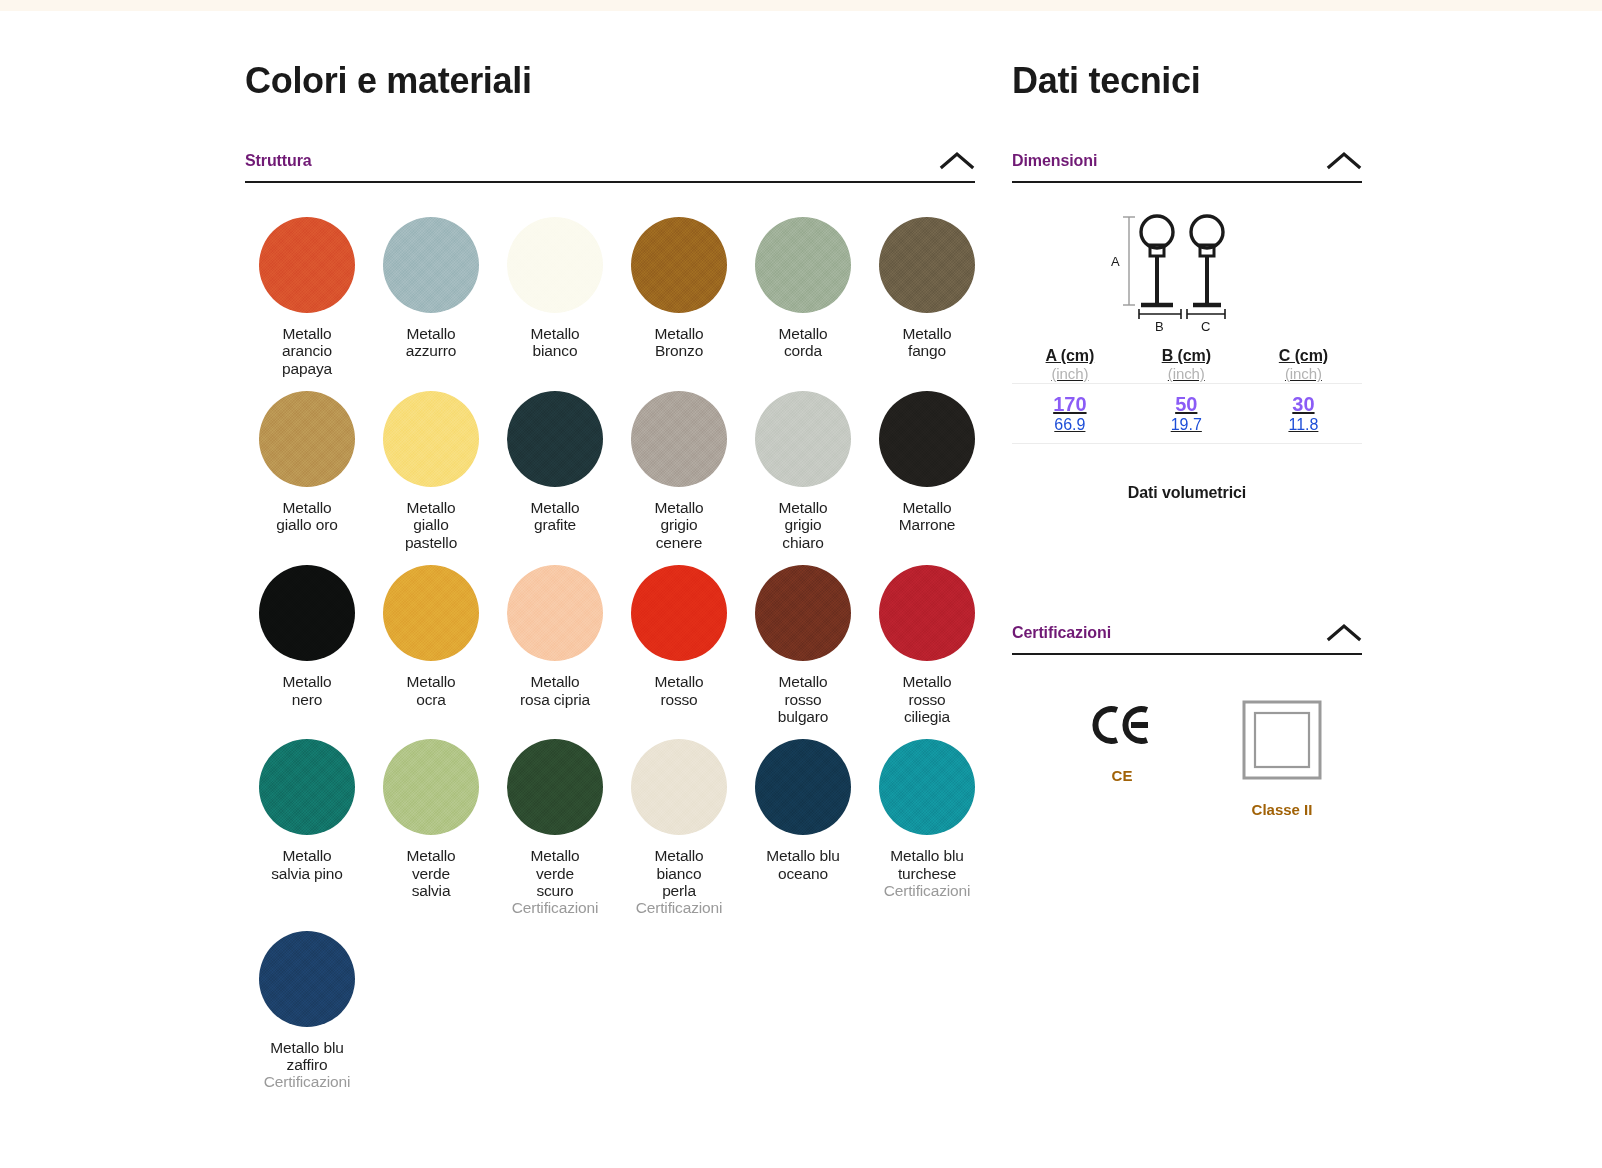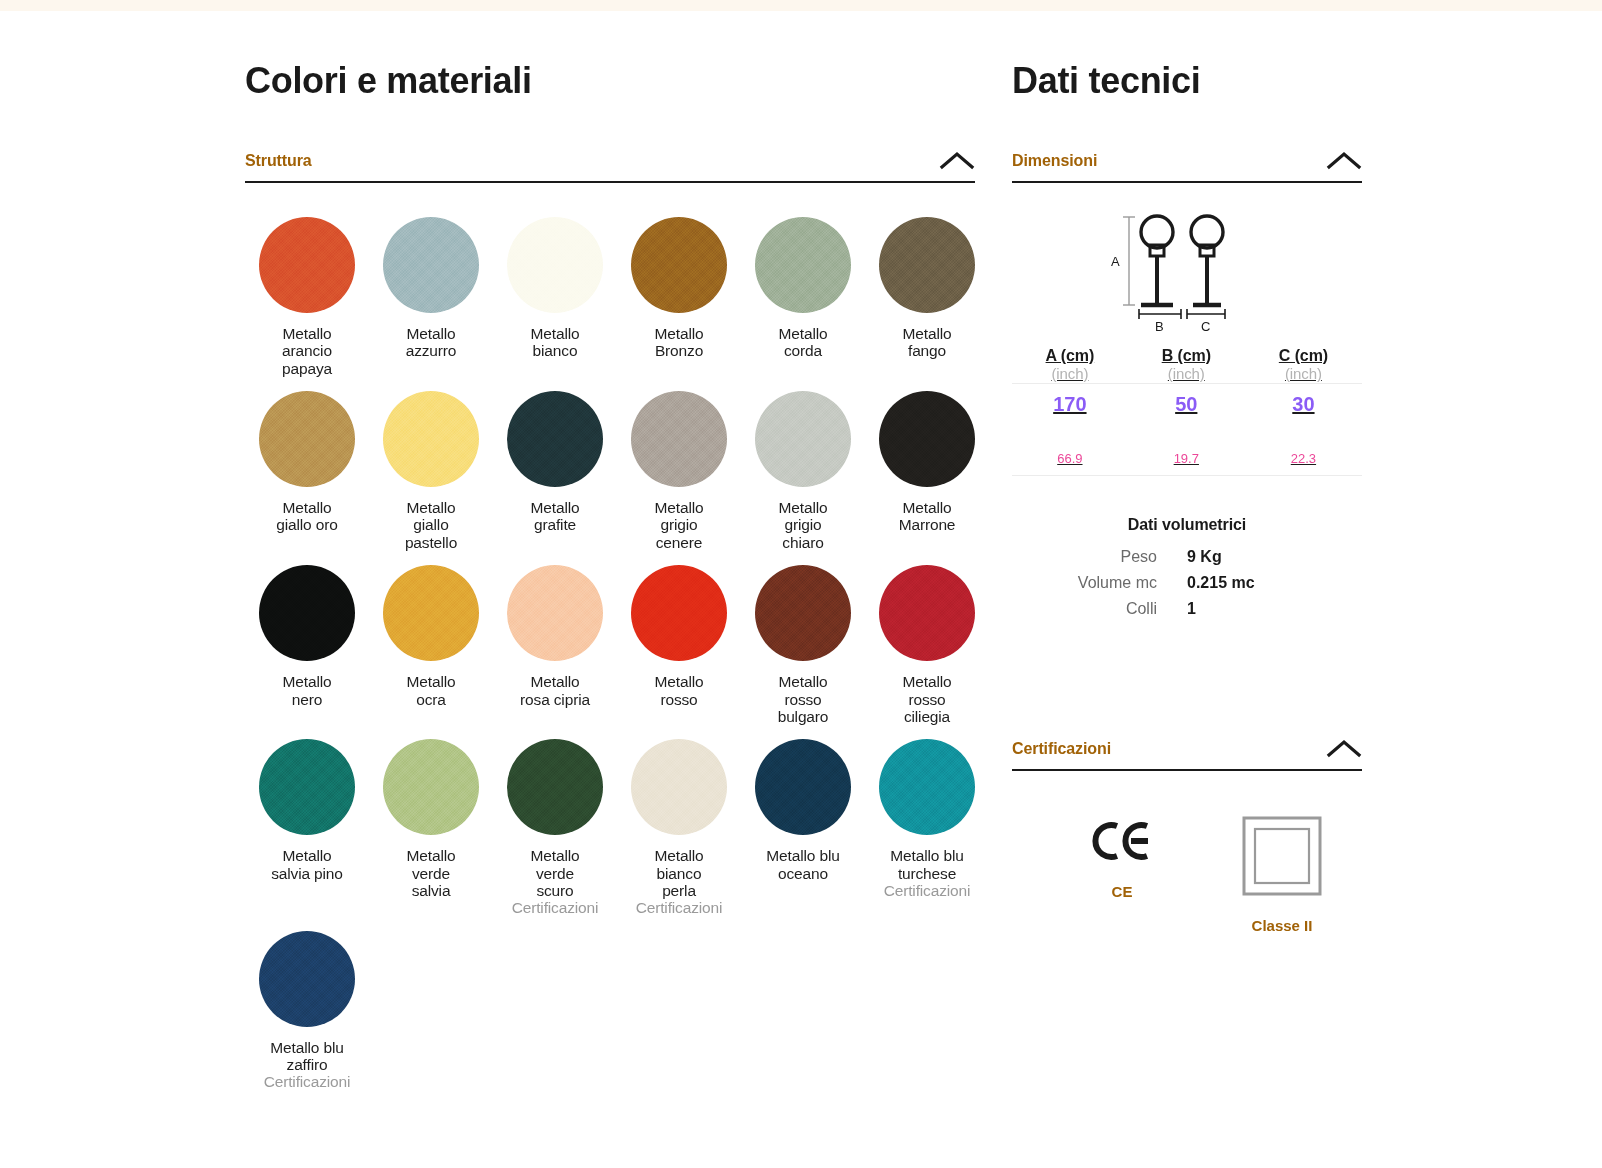--- a/index.html
+++ b/index.html
@@ -51,21 +51,21 @@
     display: flex;
     align-items: flex-end;
     justify-content: space-between;
     border-bottom: 2.5px solid #1a1a1a;
     padding-bottom: 11px;
   }
   .accordion-title {
     font-size: 16px;
     font-weight: 700;
     letter-spacing: -0.1px;
-    color: #a16207;
+    color: #701a75;
   }
   .chevron {
     width: 36px;
     height: 20px;
     display: block;
   }
   .chevron svg { display: block; }
 
   
   .swatch-grid {
@@ -148,23 +148,22 @@
     padding: 9px 0 9px 0;
   }
   .dim-cm {
     display: block;
     font-size: 20px;
     font-weight: 700;
     color: #8b5cf6;
   }
   .dim-in {
     display: block;
-    font-size: 13px;
-    color: #ec4899;
-    margin-top: 35px;
+    font-size: 16px;
+    color: #1d4ed8;
   }
 
   .vol-title {
     text-align: center;
     font-size: 16px;
     font-weight: 700;
     color: #1a1a1a;
     margin-top: 40px;
     margin-bottom: 14px;
     letter-spacing: -0.1px;
@@ -503,42 +502,28 @@
           <td>
             <span class="dim-cm">170</span>
             <span class="dim-in">66.9</span>
           </td>
           <td>
             <span class="dim-cm">50</span>
             <span class="dim-in">19.7</span>
           </td>
           <td>
             <span class="dim-cm">30</span>
-            <span class="dim-in">22.3</span>
+            <span class="dim-in">11.8</span>
           </td>
         </tr>
       </tbody>
     </table>
 
     <div class="vol-title">Dati volumetrici</div>
 
-    <div>
-      <div class="vol-row">
-        <span class="vol-key">Peso</span>
-        <span class="vol-val">9 Kg</span>
-      </div>
-      <div class="vol-row">
-        <span class="vol-key">Volume mc</span>
-        <span class="vol-val">0.215 mc</span>
-      </div>
-      <div class="vol-row">
-        <span class="vol-key">Colli</span>
-        <span class="vol-val">1</span>
-      </div>
-    </div>
 
     <div class="cert-block">
       <div class="accordion-head">
         <span class="accordion-title">Certificazioni</span>
         <span class="chevron">
           <svg width="36" height="20" viewBox="0 0 36 20">
             <path d="M3 17 L18 4 L33 17" fill="none" stroke="#1a1a1a" stroke-width="3.2" stroke-linecap="square"></path>
           </svg>
         </span>
       </div>

